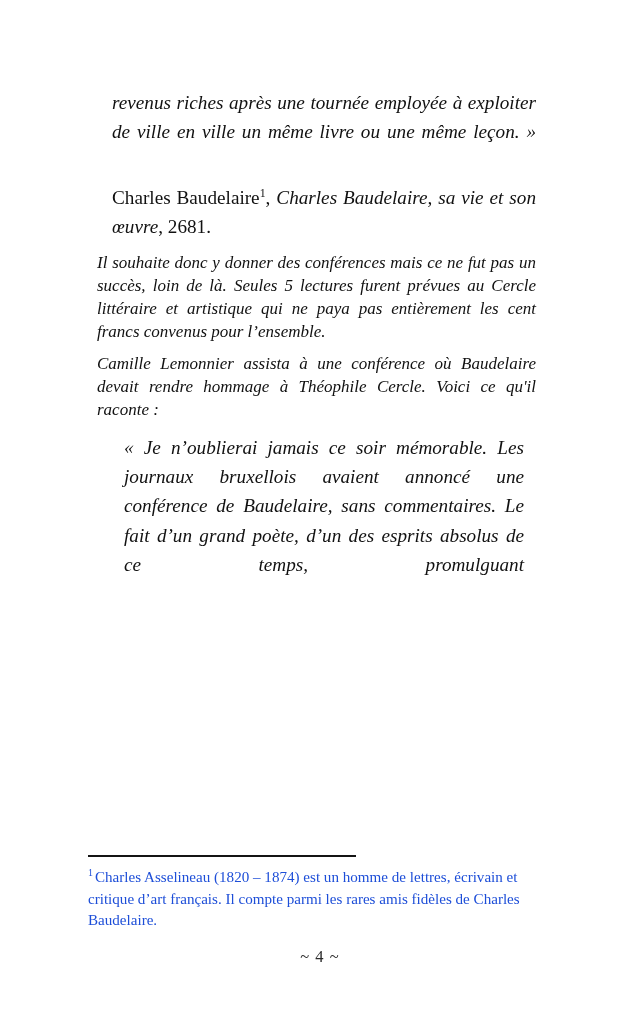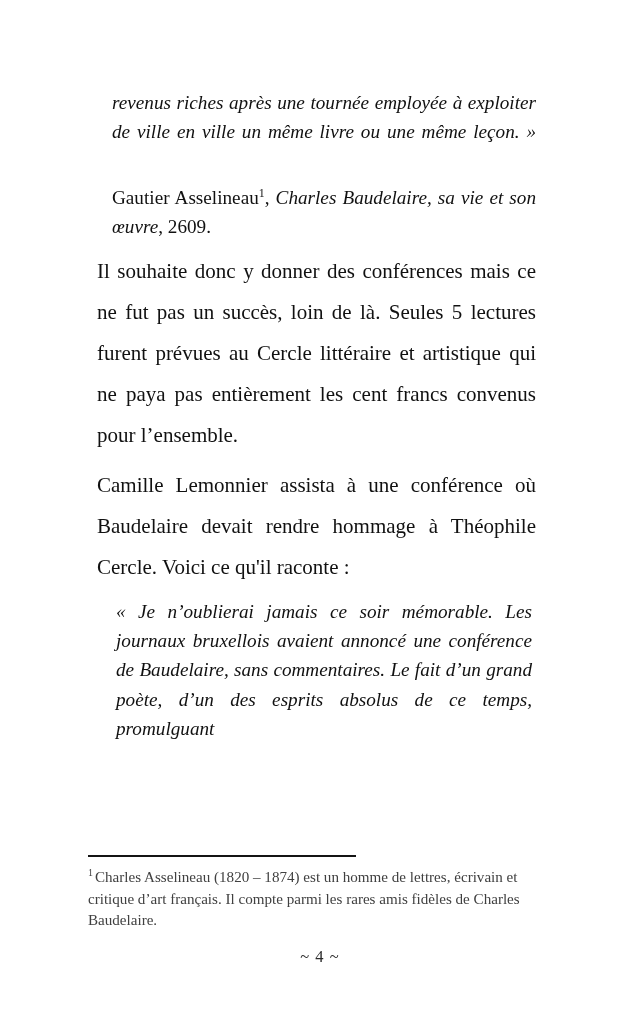--- a/index.html
+++ b/index.html
@@ -26,25 +26,26 @@
     padding: 88px 104px 0 97px;
   }
 
   .content {
     width: 439px;
   }
 
   
   .para {
     margin: 0 0 9px 0;
-    font-size: 21px;
-    line-height: 41px;
+    font-size: 17px;
+    line-height: 23px;
     text-align: justify;
     text-justify: inter-word;
     hyphens: none;
+    font-style: italic;
     -webkit-hyphens: none;
   }
   .para:last-child { margin-bottom: 0; }
 
   .quote {
     margin: 0 0 7px 0;
     padding-left: 15px;
     font-style: italic;
     font-size: 19.2px;
     line-height: 29.2px;
@@ -62,21 +63,21 @@
   }
   .citation .work { font-style: italic; }
 
   .fnref {
     font-size: 0.62em;
     vertical-align: super;
     line-height: 0;
   }
 
   .quote-final {
-    margin: 4px;
+    margin: 12px;
     padding-left: 15px;
     font-style: italic;
     font-size: 19.2px;
     line-height: 29.2px;
     text-align: justify;
     text-justify: inter-word;
   }
 
   
   .force-justify::after {
@@ -95,21 +96,21 @@
   .footnote-rule {
     width: 268px;
     height: 0;
     border-top: 2.2px solid #141414;
     margin: 0 0 10px 0;
   }
   .footnote {
     font-size: 15.1px;
     line-height: 21.6px;
     text-align: left;
-    color: #404040;
+    color: #1d4ed8;
     margin: 0;
   }
   .footnote .fnmark {
     font-size: 0.66em;
     vertical-align: super;
     line-height: 0;
     margin-right: 2px;
   }
 
   
@@ -126,21 +127,21 @@
   }
 </style>
 </head>
 <body>
 
 <div class="page">
   <div class="content">
 
     <p class="quote force-justify">revenus riches après une tournée employée à exploiter de ville en ville un même livre ou une même leçon. »</p>
 
-    <p class="citation"><span>Gautier Asselineau</span><span class="fnref">1</span><span>, </span><span class="work">Charles Baudelaire, sa vie et son œuvre</span><span>, 2609.</span></p>
+    <p class="citation"><span>Charles Baudelaire</span><span class="fnref">1</span><span>, </span><span class="work">Charles Baudelaire, sa vie et son œuvre</span><span>, 2681.</span></p>
 
     <p class="para">Il souhaite donc y donner des conférences mais ce ne fut pas un succès, loin de là. Seules 5 lectures furent prévues au Cercle littéraire et artistique qui ne paya pas entièrement les cent francs convenus pour l’ensemble.</p>
 
 
 
     <p class="para">Camille Lemonnier assista à une conférence où Baudelaire devait rendre hommage à Théophile Cercle. Voici ce qu'il raconte :</p>
 
     <p class="quote-final force-justify">« Je n’oublierai jamais ce soir mémorable. Les journaux bruxellois avaient annoncé une conférence de Baudelaire, sans commentaires. Le fait d’un grand poète, d’un des esprits absolus de ce temps, promulguant</p>
 
   </div>

